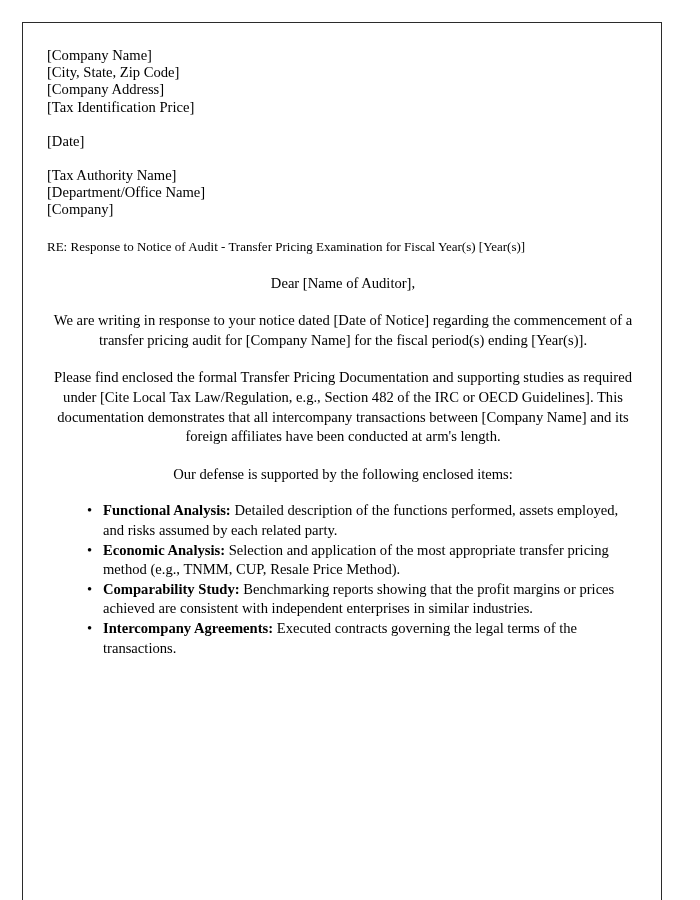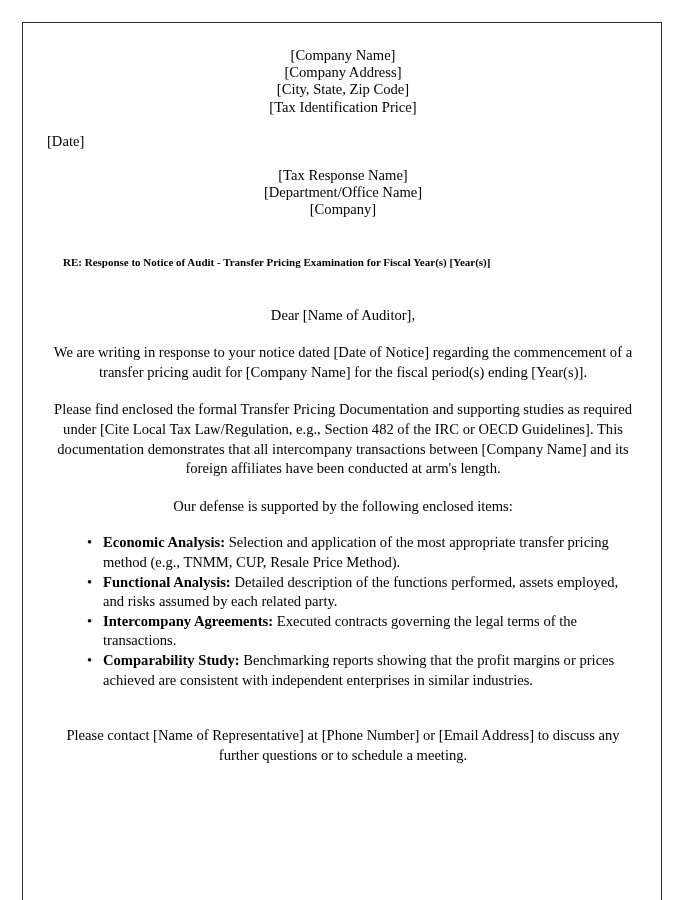--- a/index.html
+++ b/index.html
@@ -35,39 +35,38 @@
   }
 
   .line {
     font-size: 14.6px;
     line-height: 17.2px;
     white-space: pre;
   }
 
   .block {
     margin: 0;
-    text-align: center;
   }
 
   
   .gap-sm { height: 17px; }
   .gap-md { height: 18px; }
 
   p.para {
     margin: 0;
     font-size: 14.6px;
     line-height: 19.6px;
     text-align: center;
   }
 
   .subject {
-    margin: 16px;
-    font-size: 11px;
+    margin: 0;
+    font-size: 13px;
     line-height: 19.0px;
-    font-weight: bold;
+    font-weight: normal;
   }
 
   ul.enclosures {
     margin: 0;
     padding: 0 0 0 40px;   
     list-style: none;
   }
   ul.enclosures li {
     position: relative;
     font-size: 14.6px;
@@ -88,33 +87,33 @@
   }
 </style>
 </head>
 <body>
 
 <div id="page-sheet">
   <div id="doc-body">
 
     <div class="block">
       <div class="line">[Company Name]</div>
+      <div class="line">[City, State, Zip Code]</div>
       <div class="line">[Company Address]</div>
-      <div class="line">[City, State, Zip Code]</div>
       <div class="line">[Tax Identification Price]</div>
     </div>
 
     <div class="gap-sm"></div>
 
     <div class="line">[Date]</div>
 
     <div class="gap-sm"></div>
 
     <div class="block">
-      <div class="line">[Tax Response Name]</div>
+      <div class="line">[Tax Authority Name]</div>
       <div class="line">[Department/Office Name]</div>
       <div class="line">[Company]</div>
     </div>
 
     <div class="gap-md"></div>
 
     <p class="subject">RE: Response to Notice of Audit - Transfer Pricing Examination for Fiscal Year(s) [Year(s)]</p>
 
     <div class="gap-md"></div>
 
@@ -129,34 +128,33 @@
     <p class="para">Please find enclosed the formal Transfer Pricing Documentation and supporting studies as required under [Cite Local Tax Law/Regulation, e.g., Section 482 of the IRC or OECD Guidelines]. This documentation demonstrates that all intercompany transactions between [Company Name] and its foreign affiliates have been conducted at arm's length.</p>
 
     <div class="gap-md"></div>
 
     <p class="para">Our defense is supported by the following enclosed items:</p>
 
     <div class="gap-sm"></div>
 
     <ul class="enclosures">
       <li>
+        <span class="lead">Functional Analysis:</span><span> Detailed description of the functions performed, assets employed, and risks assumed by each related party.</span>
+      </li>
+      <li>
         <span class="lead">Economic Analysis:</span><span> Selection and application of the most appropriate transfer pricing method (e.g., TNMM, CUP, Resale Price Method).</span>
       </li>
       <li>
-        <span class="lead">Functional Analysis:</span><span> Detailed description of the functions performed, assets employed, and risks assumed by each related party.</span>
+        <span class="lead">Comparability Study:</span><span> Benchmarking reports showing that the profit margins or prices achieved are consistent with independent enterprises in similar industries.</span>
       </li>
       <li>
         <span class="lead">Intercompany Agreements:</span><span> Executed contracts governing the legal terms of the transactions.</span>
-      </li>
-      <li>
-        <span class="lead">Comparability Study:</span><span> Benchmarking reports showing that the profit margins or prices achieved are consistent with independent enterprises in similar industries.</span>
       </li>
     </ul>
 
     <div class="gap-md"></div>
 
 
     <div class="gap-md"></div>
 
-    <p class="para">Please contact [Name of Representative] at [Phone Number] or [Email Address] to discuss any further questions or to schedule a meeting.</p>
 
   </div>
 </div>
 
 </body></html>

